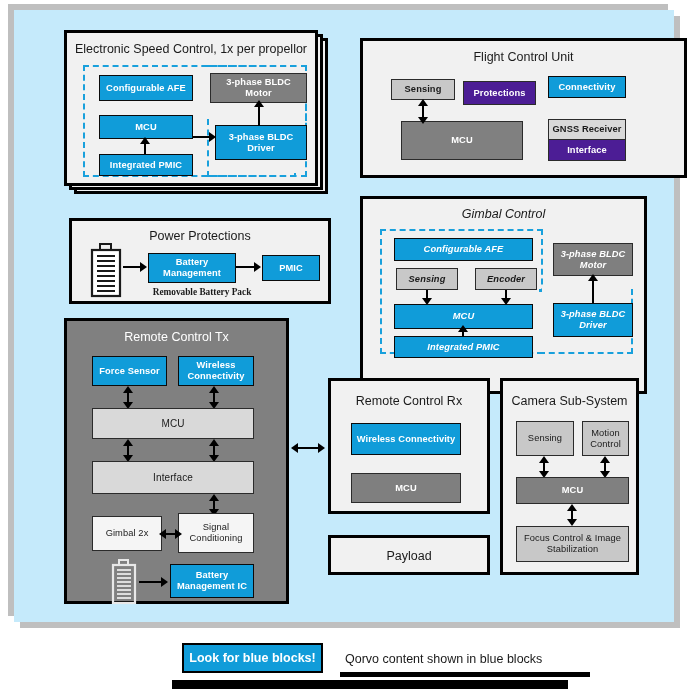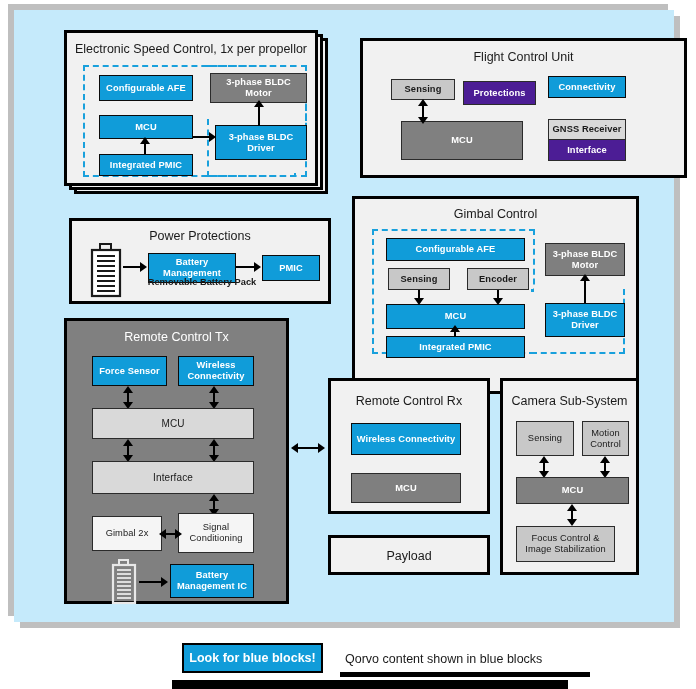--- a/index.html
+++ b/index.html
@@ -121,24 +121,24 @@
     <div class="arr" style="left:51px;top:45px;width:19px;height:2px;"></div>
     <div class="cap cap-rt" style="left:68px;top:41px;"></div>
 
     <div class="blk blue" style="left:76px;top:32px;width:88px;height:30px;">Battery Management</div>
 
     <div class="arr" style="left:164px;top:45px;width:21px;height:2px;"></div>
     <div class="cap cap-rt" style="left:182px;top:41px;"></div>
 
     <div class="blk blue" style="left:190px;top:34px;width:58px;height:26px;">PMIC</div>
 
-    <div class="sublabel" style="left:40px;top:56px;width:180px;">Removable Battery Pack</div>
-  </div>
-
-  <div class="panel" style="left:338px;top:186px;width:287px;height:198px;">
+    <div class="sublabel" style="left:40px;top:66px;width:180px;font-family:Liberation Serif, serif;">Removable Battery Pack</div>
+  </div>
+
+  <div class="panel" style="left:346px;top:186px;width:287px;height:198px;font-style:italic;">
     <div class="panel-title" style="top:8px;">Gimbal Control</div>
 
     <div class="dash" style="left:17px;top:30px;width:163px;height:125px;"></div>
     <div class="dash" style="left:176px;top:90px;width:94px;height:65px;"></div>
     <div class="dash-mask" style="left:179px;top:88px;width:89px;height:5px;"></div>
     <div class="dash-mask" style="left:175px;top:93px;width:6px;height:60px;"></div>
 
     <div class="blk blue" style="left:31px;top:39px;width:139px;height:23px;">Configurable AFE</div>
     <div class="blk gray-l" style="left:33px;top:69px;width:62px;height:22px;">Sensing</div>
     <div class="blk gray-l" style="left:112px;top:69px;width:62px;height:22px;text-align:right;">Encoder</div>
@@ -239,21 +239,21 @@
     <div class="arr" style="left:101px;top:79px;width:2px;height:13px;"></div>
     <div class="cap cap-up" style="left:97px;top:75px;"></div>
     <div class="cap cap-dn" style="left:97px;top:90px;"></div>
 
     <div class="blk gray-m" style="left:13px;top:96px;width:113px;height:27px;">MCU</div>
 
     <div class="arr" style="left:68px;top:127px;width:2px;height:13px;"></div>
     <div class="cap cap-up" style="left:64px;top:123px;"></div>
     <div class="cap cap-dn" style="left:64px;top:138px;"></div>
 
-    <div class="blk gray-l" style="left:13px;top:145px;width:99px;height:36px;font-weight:normal;">Focus Control &amp; Image Stabilization</div>
+    <div class="blk gray-l" style="left:13px;top:145px;width:113px;height:36px;font-weight:normal;">Focus Control &amp; Image Stabilization</div>
   </div>
 
 </div>
 
 <div class="legend-chip" style="left:182px;top:643px;width:141px;height:30px;">Look for blue blocks!</div>
 <div class="legend-text" style="left:345px;top:652px;">Qorvo content shown in blue blocks</div>
 <div class="rule" style="left:340px;top:672px;width:250px;height:5px;"></div>
 <div class="rule" style="left:172px;top:680px;width:396px;height:9px;"></div>
 
 </body></html>

